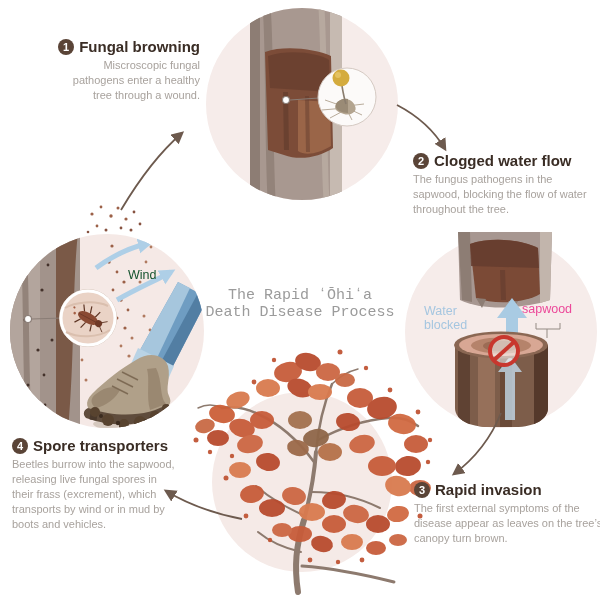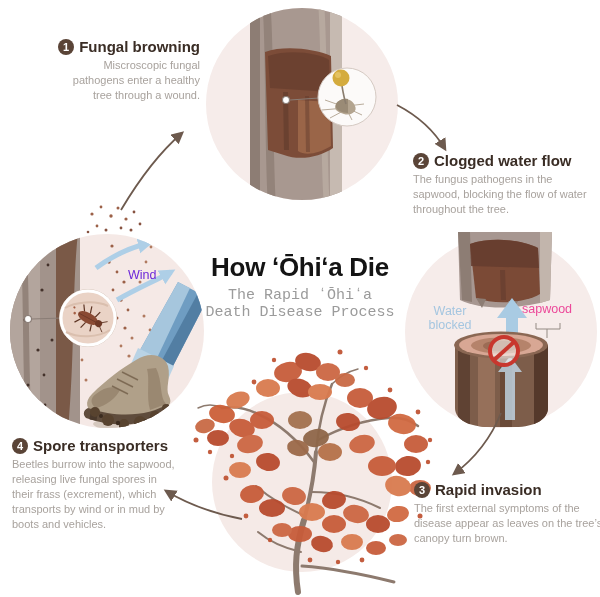--- a/index.html
+++ b/index.html
@@ -11,22 +11,22 @@
   .badge{width:16px;height:16px;border-radius:50%;background:#5a4437;color:#fff;font-size:11px;
          font-weight:bold;display:flex;align-items:center;justify-content:center;flex:0 0 16px;}
   .step-body{font-size:11px;line-height:15px;color:#a8a29d;margin-top:3px;}
   .right-align .step-head{justify-content:flex-end;}
   .right-align .step-body{text-align:right;}
   .title{left:195px;top:252px;width:210px;text-align:center;font-size:26px;font-weight:bold;
          color:#141414;letter-spacing:-0.3px;}
   .subtitle{left:205px;top:287px;width:190px;text-align:center;font-size:15px;line-height:17px;color:#9b9b9b;font-family:Liberation Mono, monospace;}
   .lbl{font-size:12.5px;line-height:13.5px;}
   .lbl-beetle{left:70px;top:237px;width:56px;text-align:center;color:#8d8078;}
-  .lbl-wind{left:128px;top:269px;color:#6d28d9;}
-  .lbl-water{left:424px;top:305px;width:52px;text-align:center;color:#a5c6e0;}
+  .lbl-wind{left:128px;top:269px;color:#14532d;}
+  .lbl-water{left:424px;top:305px;width:52px;color:#a5c6e0;}
   .lbl-sapwood{left:522px;top:303px;color:#ec4899;}
 </style>
 </head>
 <body>
 
 <div class="canvas">
 
   <svg class="art" width="600" height="597" viewBox="0 0 600 597">
     <defs>
       <clipPath id="clipTop">
@@ -351,21 +351,20 @@
     </g>
 
     <g stroke="#6d5a4e" stroke-width="1.8" fill="none">
       <path d="M121,210 C140,178 160,152 182,133" marker-end="url(#arrowDark)"></path>
       <path d="M397,105 C420,117 435,132 445,149" marker-end="url(#arrowDark)"></path>
       <path d="M501,413 C491,438 474,459 454,474" marker-end="url(#arrowDark)"></path>
       <path d="M242,519 C216,514 191,506 166,491" marker-end="url(#arrowDark)"></path>
     </g>
   </svg>
 
-  <div class="txt title">How ʻŌhiʻa Die</div>
   <div class="txt subtitle">The Rapid ʻŌhiʻa Death Disease Process</div>
 
   <div class="txt step right-align" style="left:58px;top:38px;width:142px;">
     <div class="step-head">
       <span class="badge">1</span>
       <span>Fungal browning</span>
     </div>
     <div class="step-body">Miscroscopic fungal pathogens enter a healthy tree through a wound.</div>
   </div>
 

